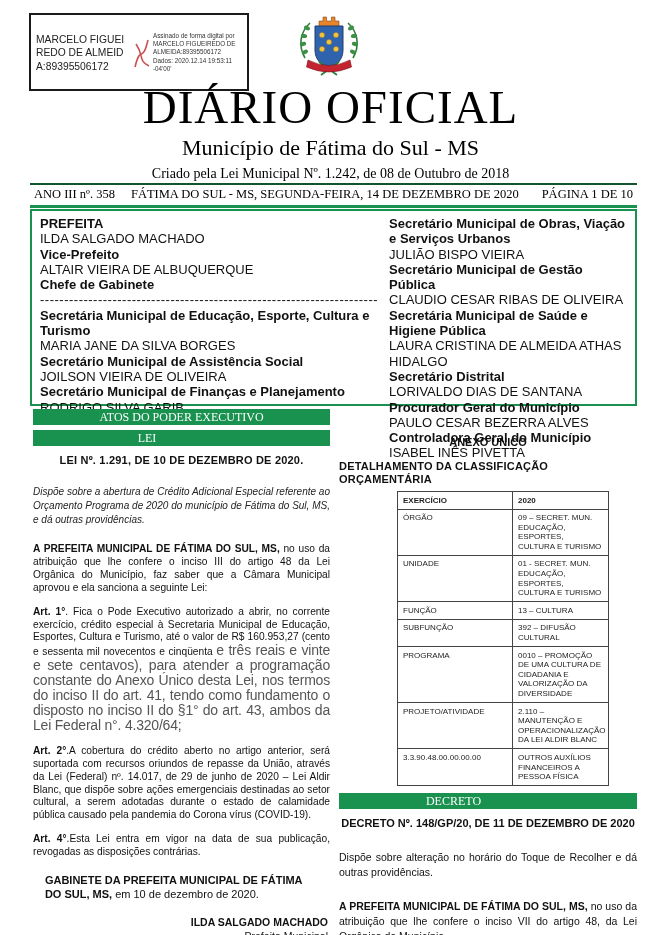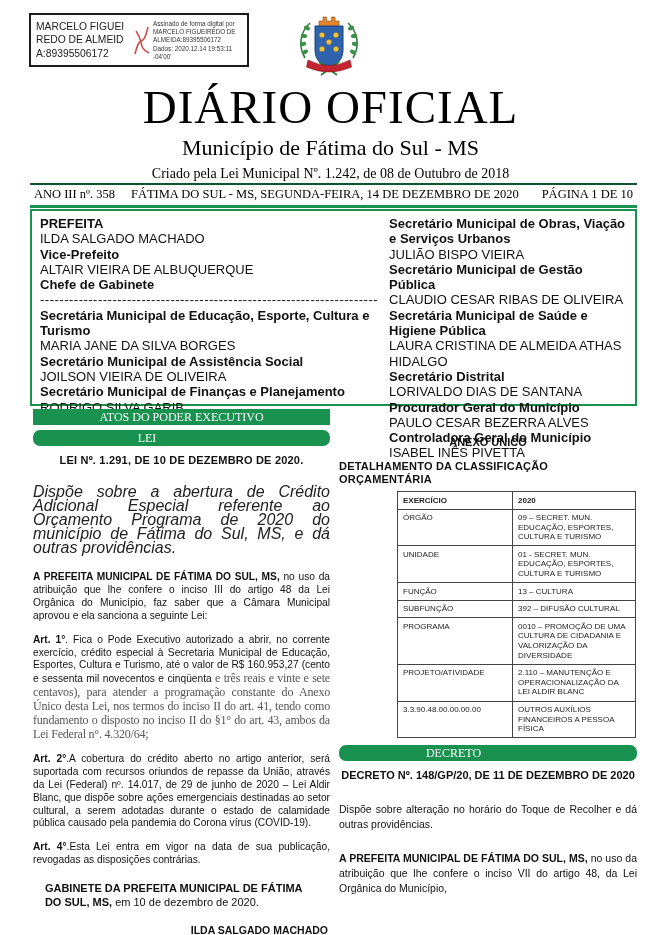--- a/index.html
+++ b/index.html
@@ -1,22 +1,22 @@
 <!DOCTYPE html>
 <html><head>
 <meta charset="utf-8">
 <style>
   html,body{margin:0;padding:0;background:#fff;}
   .page{position:relative;width:661px;height:935px;background:#fff;overflow:hidden;
         font-family:"Liberation Sans",sans-serif;color:#111;}
 
   
   .sig-box{position:absolute;left:29px;top:13px;width:206px;height:42px;
-           border:2px solid #1a1a1a;display:flex;align-items:center;
-           padding:4px 5px;gap:3px;background:#fff;}
+           border:2px solid #1a1a1a;display:flex;align-items:flex-end;
+           padding:16px 5px;gap:3px;background:#fff;}
   .sig-name{width:94px;font-size:10.3px;line-height:13.5px;color:#222;word-break:break-all;}
   .sig-scribble{width:17px;height:38px;flex:none;margin-top:2px;}
   .sig-details{flex:1;font-size:6.3px;line-height:8px;color:#333;}
   .sig-details .d2{margin-top:1px;}
 
   
   .crest{position:absolute;left:297px;top:11px;width:64px;height:68px;}
 
   
   .masthead{position:absolute;left:0;top:82px;width:100%;text-align:center;
@@ -44,39 +44,39 @@
   .off-divider{white-space:nowrap;overflow:hidden;letter-spacing:0.5px;}
 
   
   .col{position:absolute;top:409px;}
   .col-left{left:33px;width:297px;}
   .col-right{left:339px;width:298px;}
 
   .section-bar{background:#19914f;color:#fff;height:16px;line-height:16px;
                font-family:"Liberation Serif",serif;font-size:12px;
                text-align:center;margin-bottom:5px;}
-  .section-bar.offset{padding-right:69px;border-radius:7px;}
+  .section-bar.offset{padding-right:69px;}
 
   .doc-title{font-weight:700;font-size:11px;line-height:13px;text-align:center;
              margin:8px 0 18px;letter-spacing:0.2px;}
-  .ementa{font-style:italic;font-size:16px;line-height:14px;text-align:justify;
+  .ementa{font-style:italic;font-size:10px;line-height:14px;text-align:justify;
           margin-bottom:16px;color:#222;}
   .para{font-size:10.2px;line-height:12.9px;text-align:justify;margin-bottom:11px;color:#111;}
   .rpara{font-size:10.5px;line-height:14.6px;text-align:justify;margin-bottom:20px;color:#111;}
   .b{font-weight:700;}
-  .mono{font-family:Liberation Serif, serif;font-size:12px;color:#555;letter-spacing:-0.2px;}
+  .mono{font-family:Liberation Sans, sans-serif;font-size:14px;color:#555;letter-spacing:-0.2px;}
   .gabinete{text-align:left;font-size:11px;line-height:14px;font-weight:700;
             margin:14px auto 0;width:92%;}
   .gabinete .norm{font-weight:400;}
   .signer{text-align:right;margin-top:14px;padding-right:2px;font-size:10.5px;line-height:14px;}
   .signer-name{font-weight:700;}
 
   .anexo-title{text-align:center;font-weight:700;font-size:11px;line-height:14px;margin-top:26px;}
   .detalhamento{font-weight:700;font-size:11px;line-height:13px;margin:11px 0 5px;letter-spacing:0.2px;}
-  table.orc{border-collapse:collapse;margin-left:58px;width:239px;font-size:8px;
+  table.orc{border-collapse:collapse;margin-left:58px;width:212px;font-size:8px;
             line-height:9.6px;color:#222;table-layout:fixed;}
   table.orc td{border:1px solid #444;padding:3.5px 5px;vertical-align:top;}
   table.orc td.lab{width:104px;}
   table.orc tr.hdr td{font-weight:700;}
   .decreto-bar{margin-top:7px;}
   .decreto-title{font-weight:700;font-size:11px;line-height:13px;text-align:center;margin:8px 0 20px;}
 </style>
 </head>
 <body>
 

